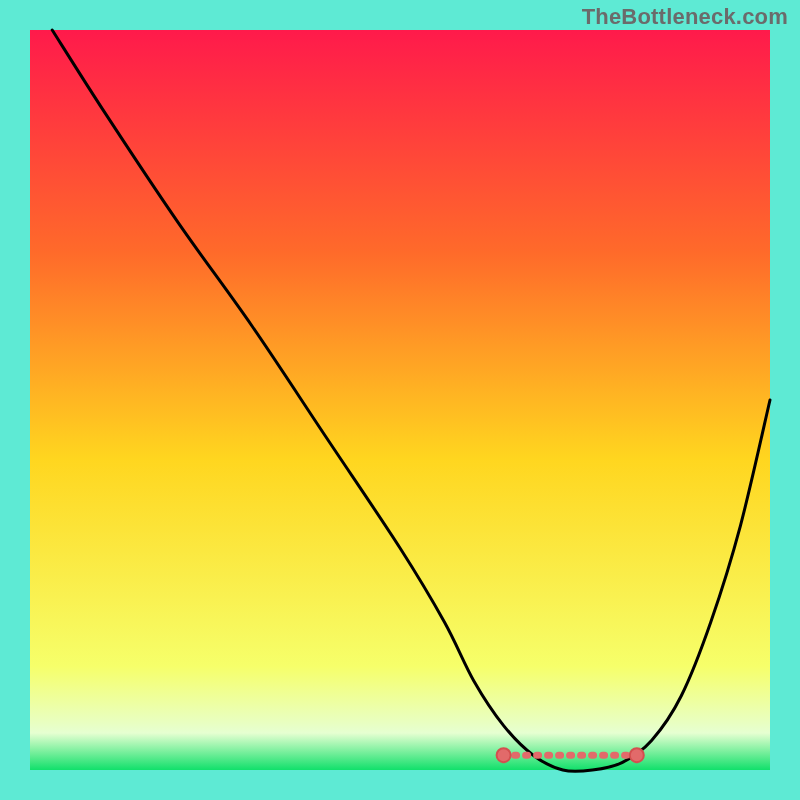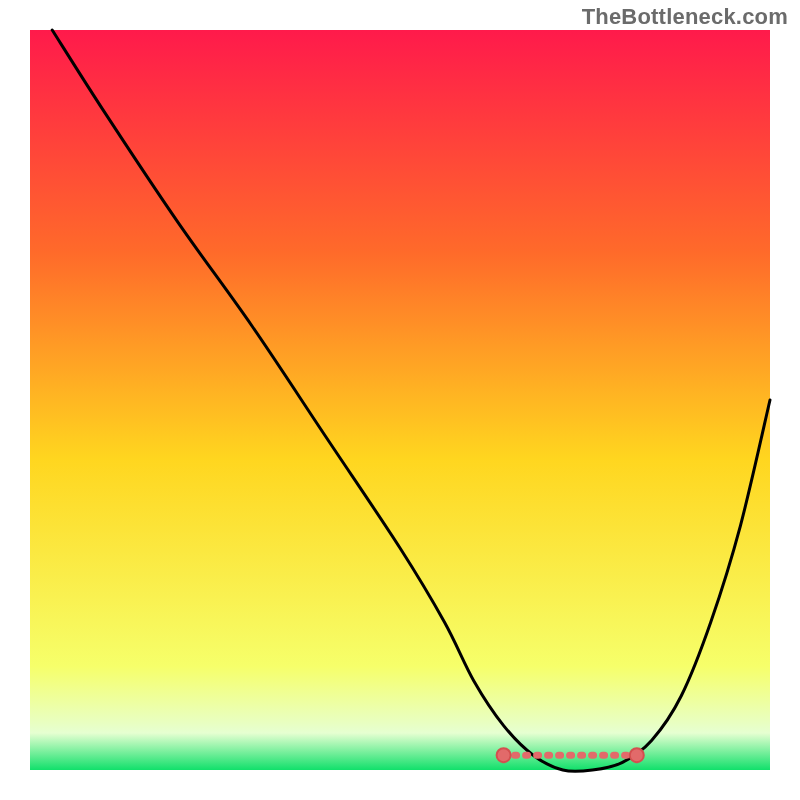--- a/index.html
+++ b/index.html
@@ -7,21 +7,21 @@
     padding: 0;
     width: 800px;
     height: 800px;
     background: #000;
     font-family: Arial, Helvetica, sans-serif;
   }
   .frame {
     position: relative;
     width: 800px;
     height: 800px;
-    background: #ffffff;
+    background: #5eead4;
   }
   .watermark {
     position: absolute;
     top: 4px;
     right: 12px;
     color: #6b6b6b;
     font-size: 22px;
     font-weight: 600;
     letter-spacing: 0.2px;
     user-select: none;

